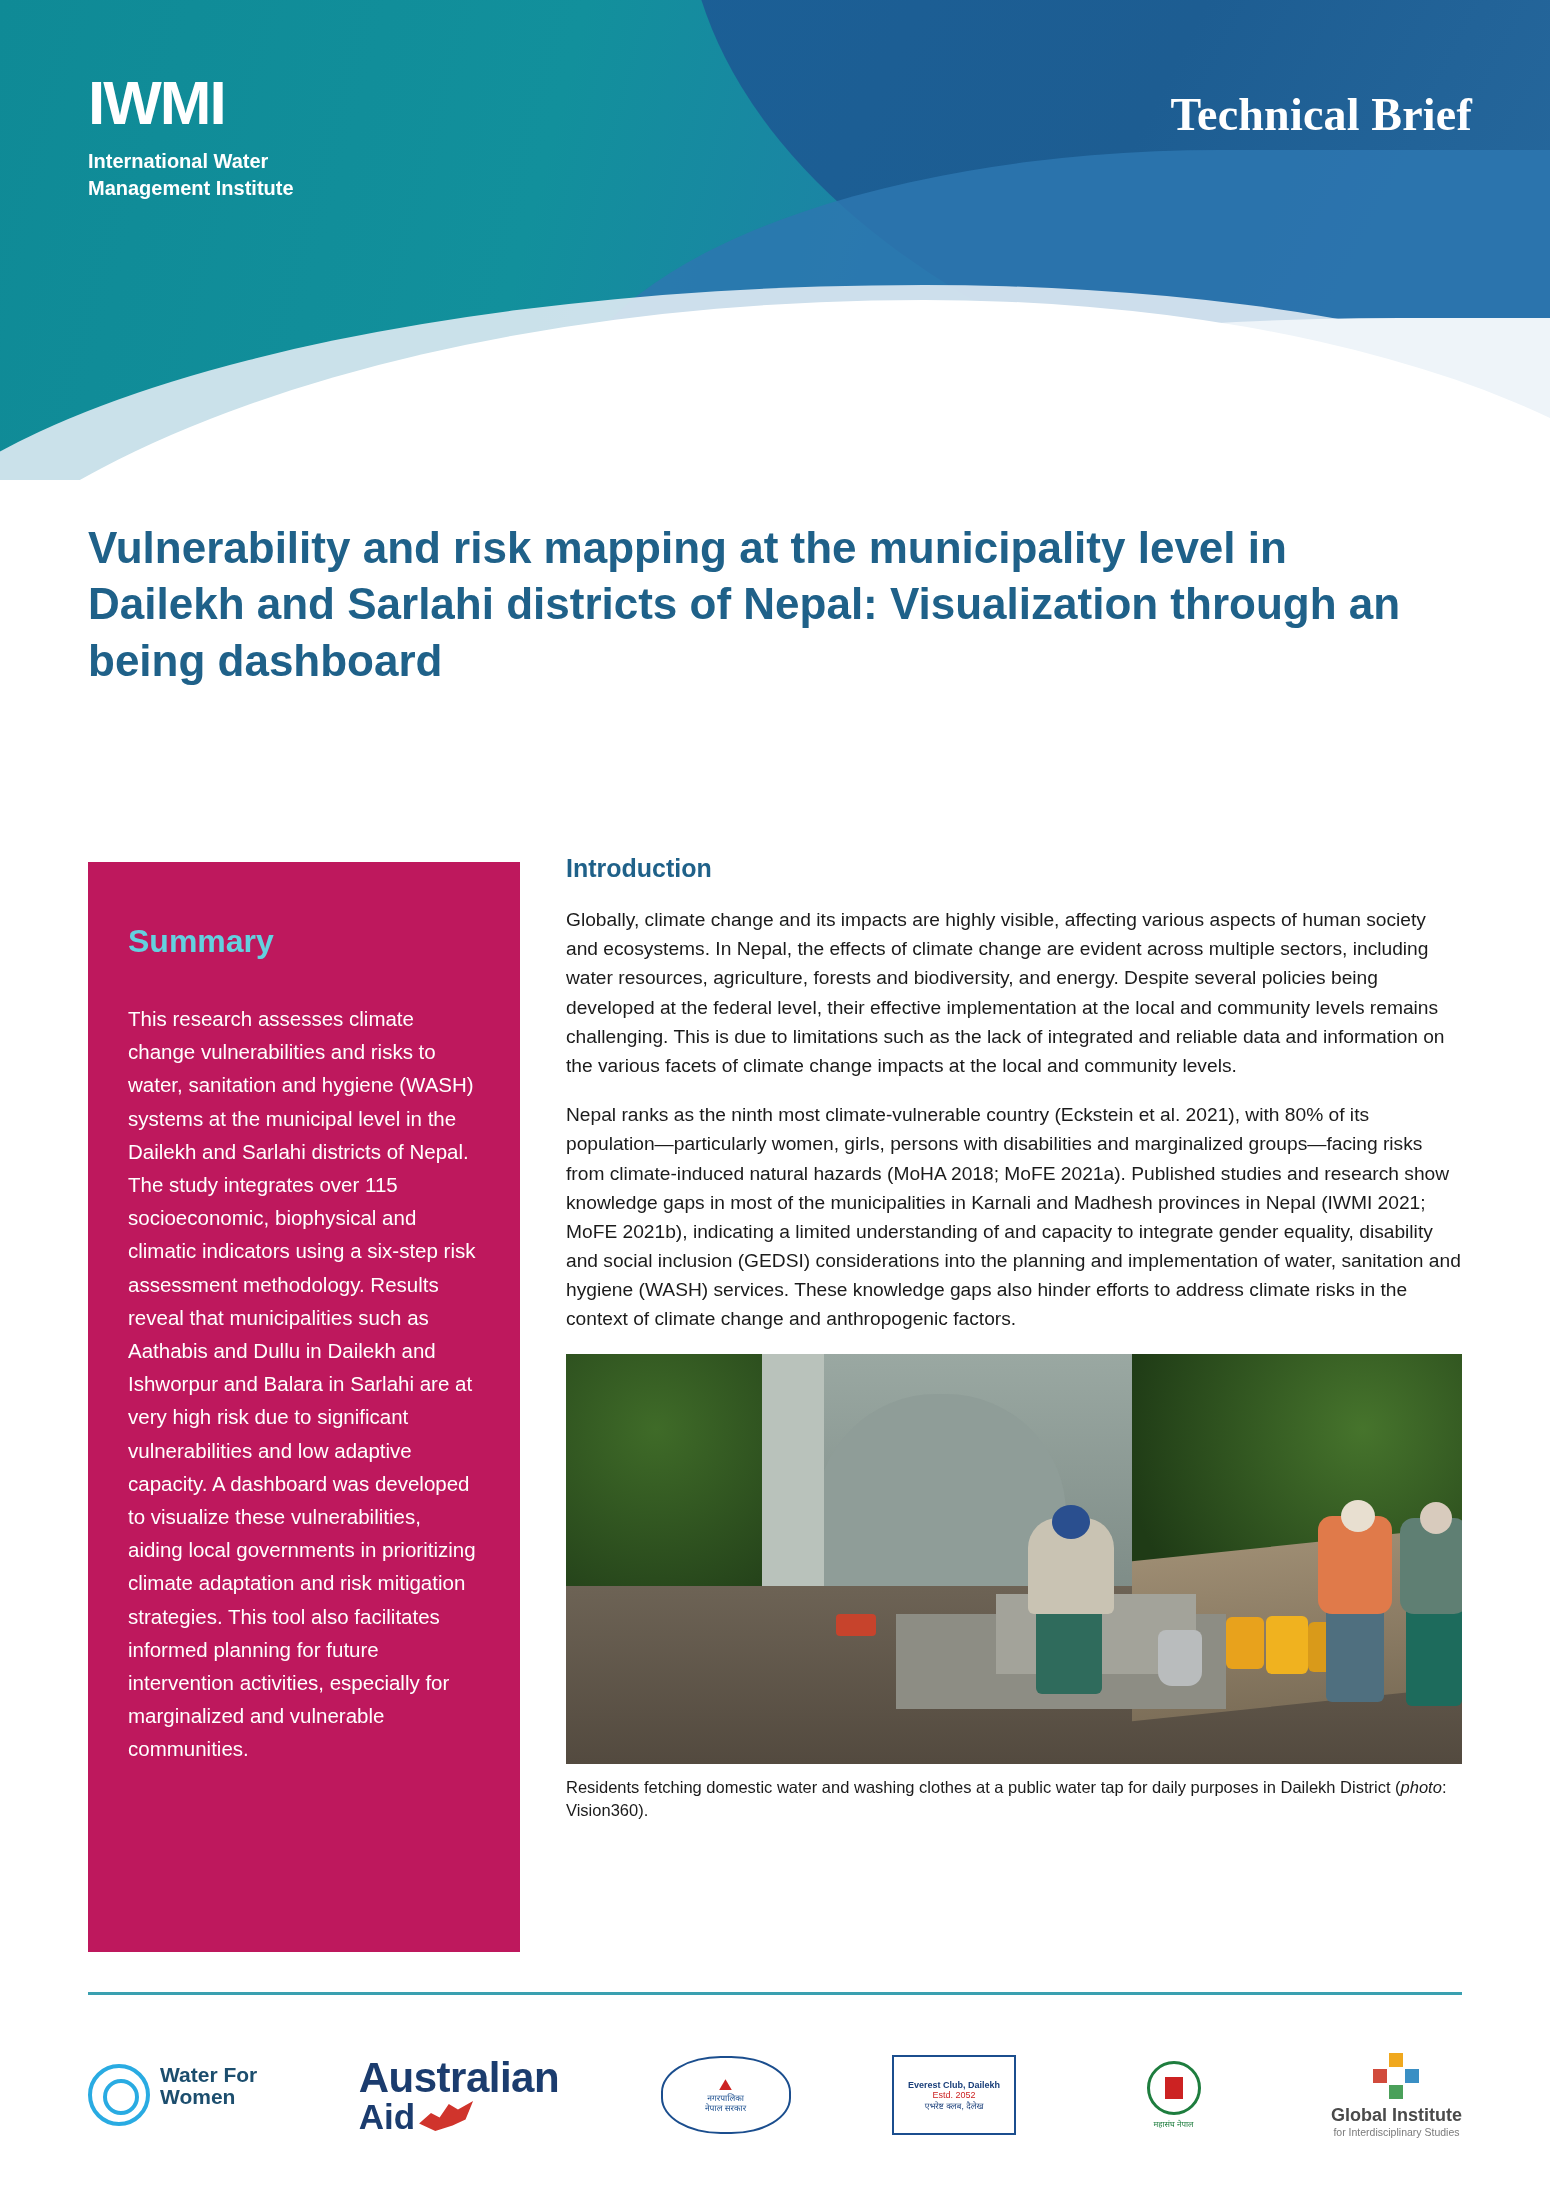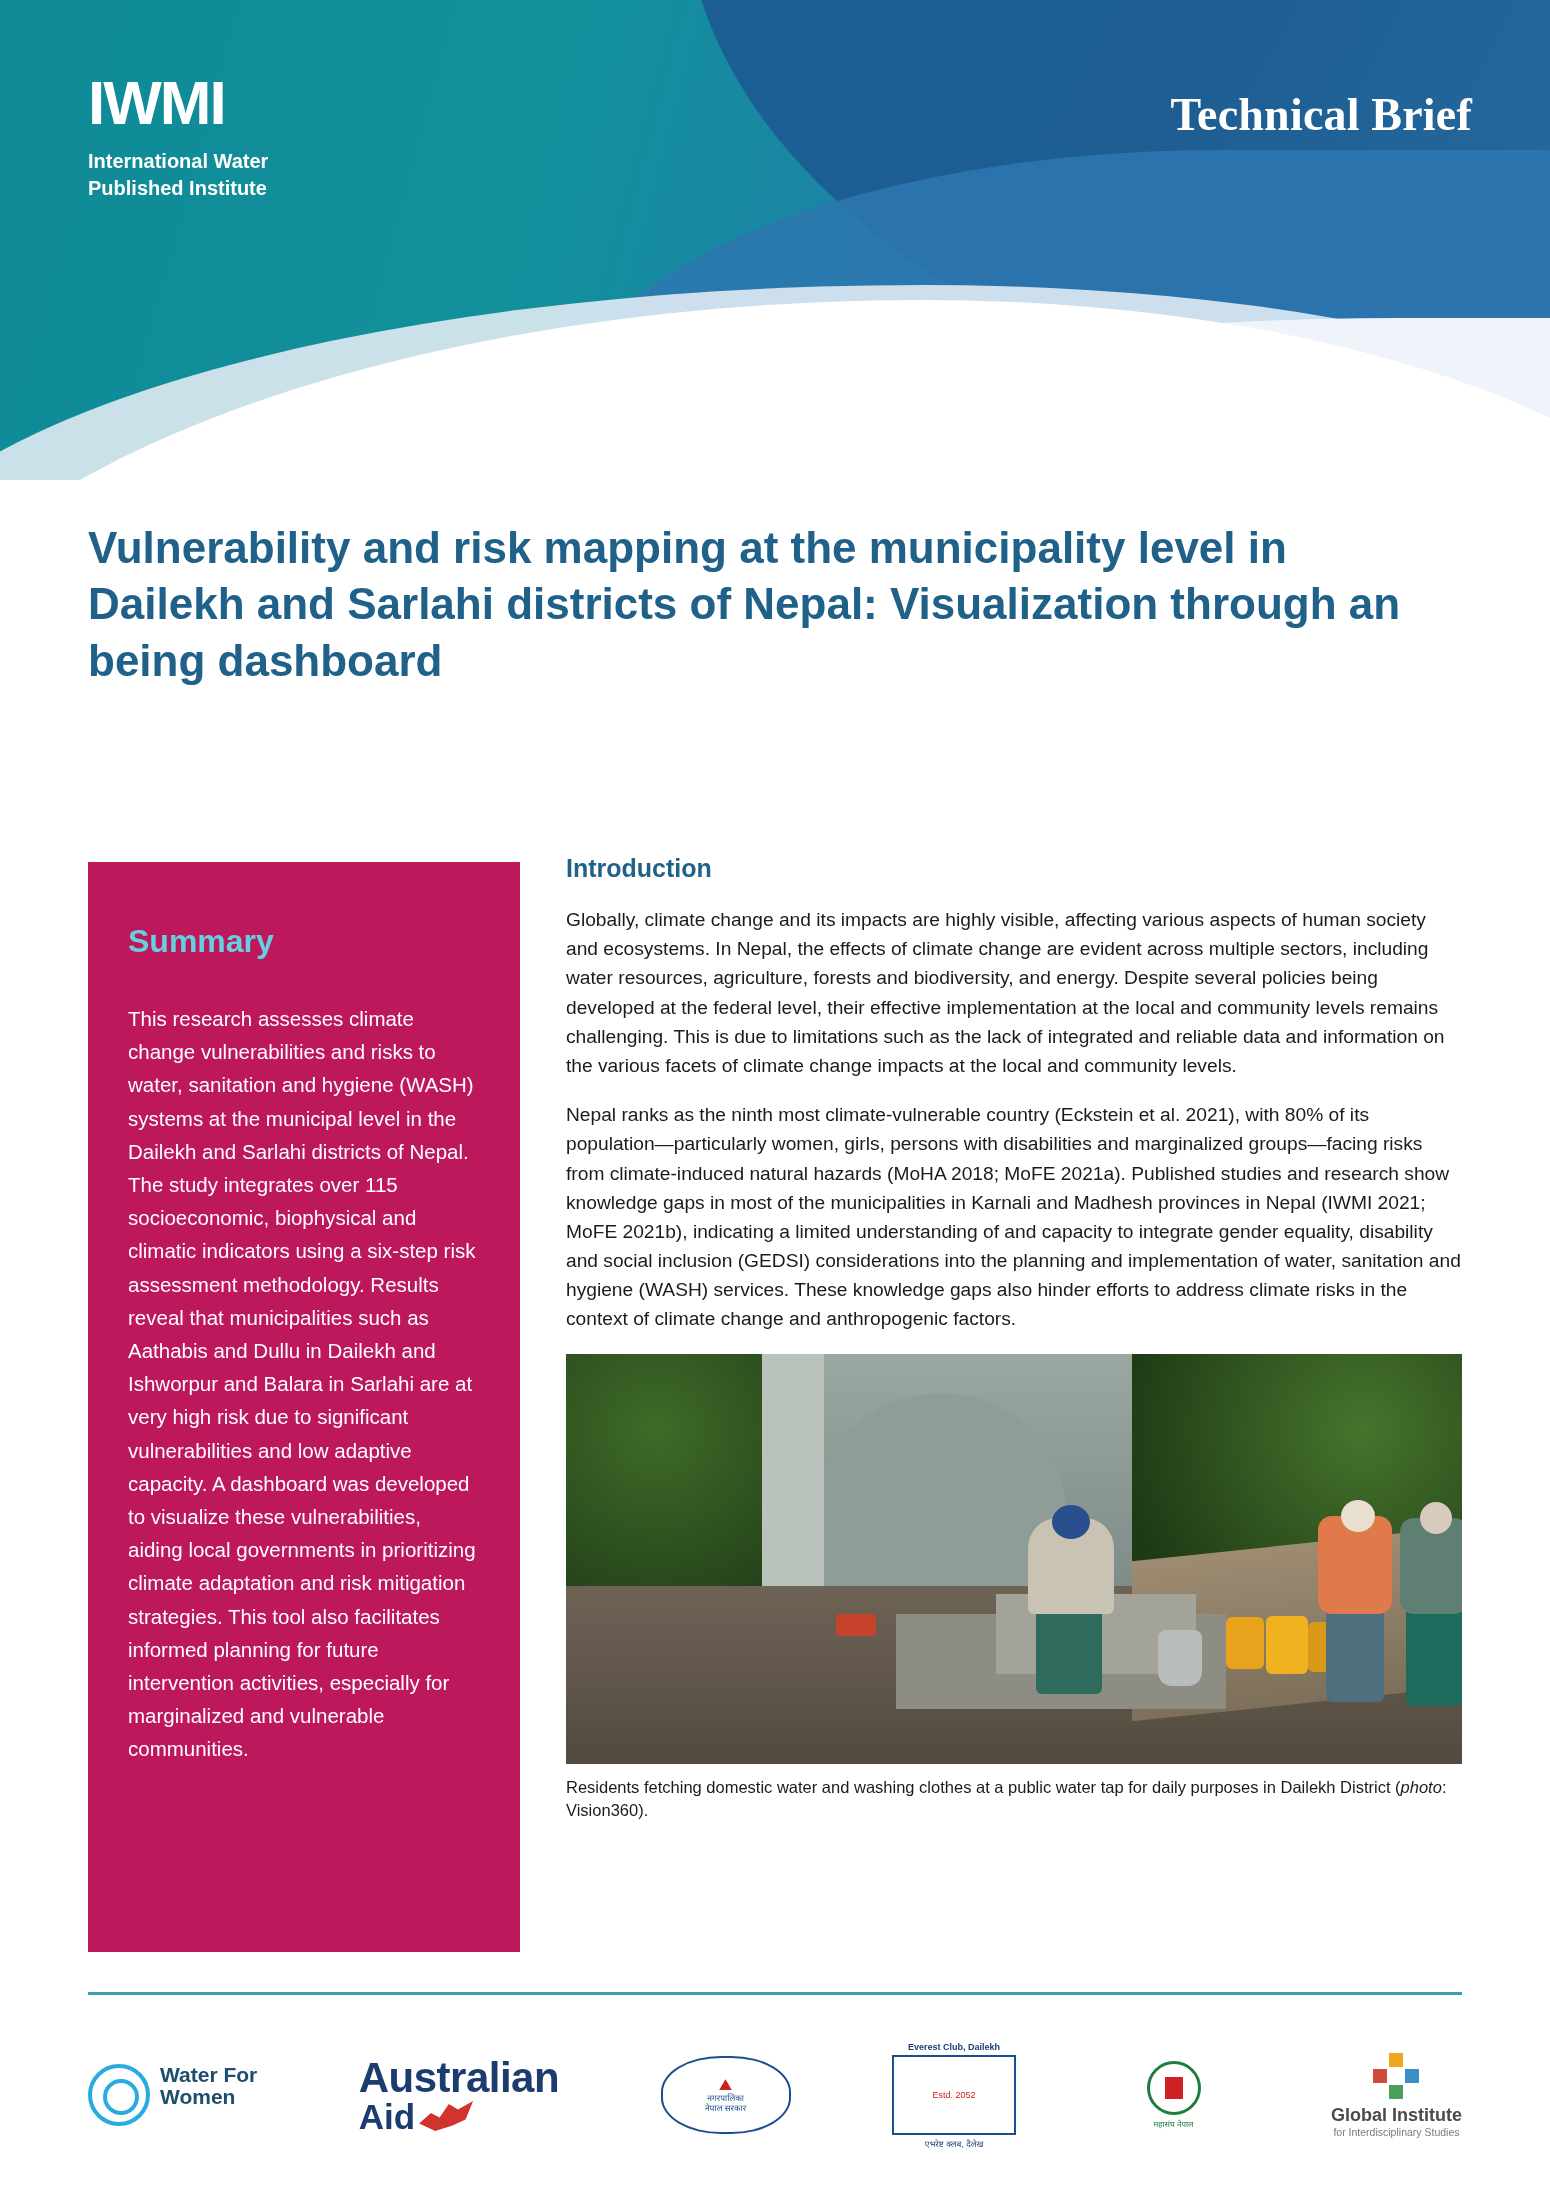--- a/index.html
+++ b/index.html
@@ -149,21 +149,21 @@
   .roo { width:54px; height:30px; background:#d0342c;
         clip-path: polygon(0% 75%, 22% 40%, 38% 55%, 55% 10%, 72% 28%, 100% 0%, 86% 62%, 62% 82%, 30% 100%); }
 
   .seal { border:2px solid #1b4e8e; border-radius:50%; width:130px; height:78px;
     display:flex; flex-direction:column; align-items:center; justify-content:center;
     font-size:9px; color:#1b4e8e; text-align:center; border-radius:46%; }
   .seal .em { font-size:16px; color:#c22; line-height:1; }
   .seal .t { font-size:8.5px; line-height:1.2; }
 
   .everest { width:124px; height:80px; border:2px solid #1b4e8e; display:flex; flex-direction:column;
-    align-items:center; justify-content:center; background:#fff;gap:38px; }
+    align-items:center; justify-content:center; background:#fff; }
   .everest .e1 { font-size:9px; color:#1a3f7a; font-weight:bold; }
   .everest .e2 { font-size:9px; color:#c22; }
   .everest .e3 { font-size:8.5px; color:#1a3f7a; }
 
   .ngo { width:112px; height:80px; display:flex; flex-direction:column; align-items:center; justify-content:center; }
   .ngo-circ { width:54px; height:54px; border-radius:50%; border:3px solid #1e7d3e; position:relative;
     display:flex; align-items:center; justify-content:center; }
   .ngo-circ .flag { width:18px; height:22px; background:#c22; }
   .ngo .nt { font-size:8px; color:#1e7d3e; margin-top:3px; }
 
@@ -183,21 +183,21 @@
     <div class="hdr-darkblue"></div>
     <div class="hdr-midblue"></div>
     <div class="hdr-wave-light"></div>
     <div class="hdr-wave-light2"></div>
     <div class="hdr-wave-white"></div>
 
     <div class="logo">
       <div class="logo-mark">IWMI</div>
       <div class="logo-sub">
         <div>International Water</div>
-        <div>Published Institute</div>
+        <div>Management Institute</div>
       </div>
     </div>
 
     <div class="brief-title">Technical Brief</div>
   </div>
 
   <div class="doc-title">Vulnerability and risk mapping at the municipality level in Dailekh and Sarlahi districts of Nepal: Visualization through an being dashboard</div>
 
   <div class="content">
     <div class="cols">

